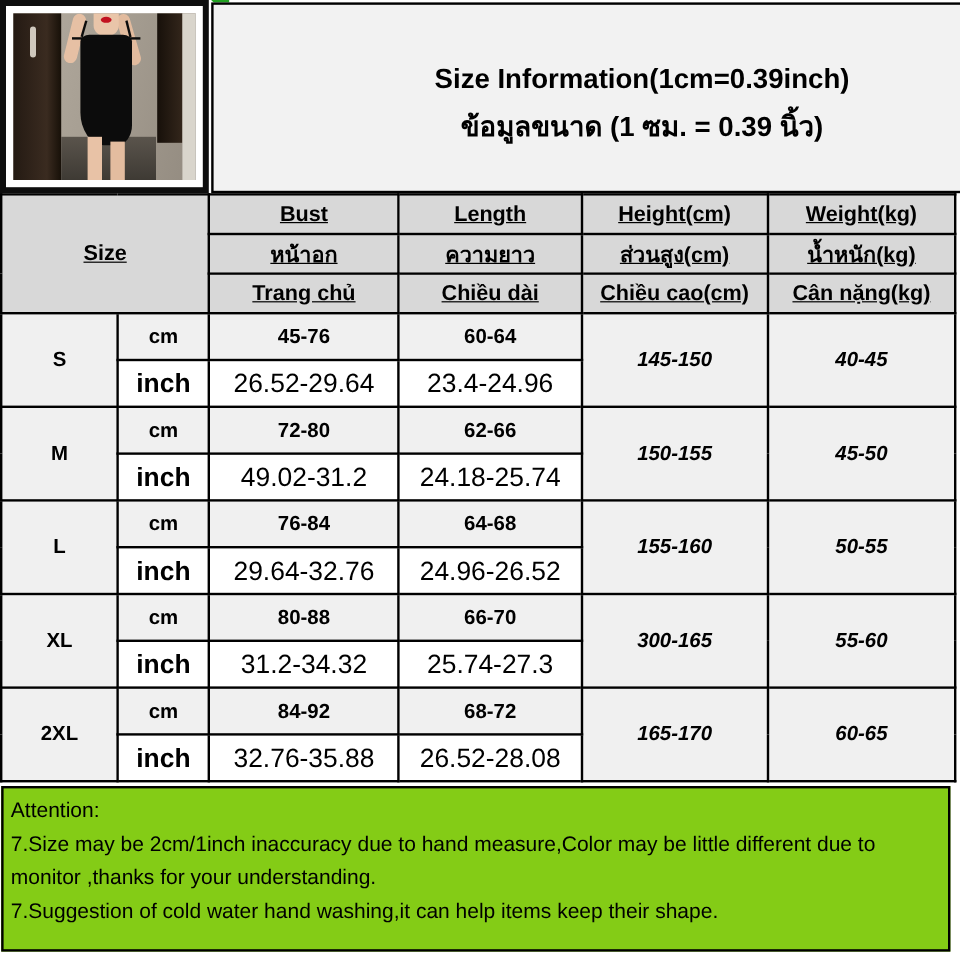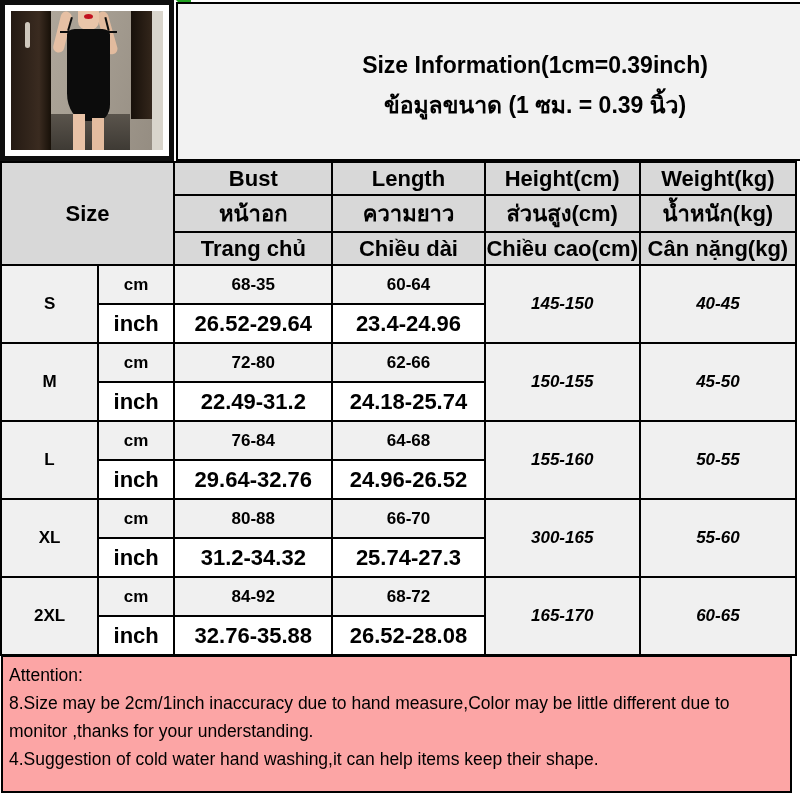--- a/index.html
+++ b/index.html
@@ -83,32 +83,32 @@
   table.size-table{
     position:absolute;left:0;top:161px;width:797px;
     border-collapse:collapse;table-layout:fixed;
     font-weight:bold;color:#000;
   }
   .size-table td{
     border:2px solid var(--c-border);
     text-align:center;vertical-align:middle;
     overflow:hidden;white-space:nowrap;
   }
-  .size-table tr.hdr td{height:33px;background:var(--c-header);font-size:22px;}
+  .size-table tr.hdr td{height:33px;background:var(--c-header);font-size:18px;text-decoration:underline;}
   .size-table td.size-cell{background:var(--c-header);font-size:20px;}
   .size-table tr.r-cm td{height:39px;background:var(--c-alt);font-size:17px;margin-left:41px;}
   .size-table tr.r-inch td{height:39px;background:var(--c-white);font-size:22px;}
-  .size-table tr.r-inch td.val{font-weight:bold;margin-left:46px;}
+  .size-table tr.r-inch td.val{font-weight:normal;margin-left:46px;}
   .size-table td.merged{background:var(--c-alt);font-size:17px;font-style:italic;}
   .size-table td.unit{font-size:17px;}
 
   
   .attention{
     position:absolute;left:1px;top:655px;width:791px;height:138px;
-    background:#fca5a5;border:2px solid var(--c-border);border-top-width:2px;
+    background:#84cc16;border:2px solid var(--c-border);border-top-width:2px;
     padding:4px 6px 0 6px;
     font-size:17.5px;color:#000;line-height:28px;font-weight:normal;
   }
   .attention p{margin:0;}
 </style>
 </head>
 <body>
 
 <div class="page">
 
@@ -168,42 +168,42 @@
       <tr class="hdr">
         <td>Trang chủ</td>
         <td>Chiều dài</td>
         <td>Chiều cao(cm)</td>
         <td>Cân nặng(kg)</td>
       </tr>
 
       <tr class="r-cm">
         <td rowspan="2" class="size-cell">S</td>
         <td class="unit">cm</td>
-        <td class="val">68-35</td>
+        <td class="val">45-76</td>
         <td class="val">60-64</td>
         <td rowspan="2" class="merged">145-150</td>
         <td rowspan="2" class="merged">40-45</td>
       </tr>
       <tr class="r-inch">
         <td class="unit">inch</td>
         <td class="val">26.52-29.64</td>
         <td class="val">23.4-24.96</td>
       </tr>
 
       <tr class="r-cm">
         <td rowspan="2" class="size-cell">M</td>
         <td class="unit">cm</td>
         <td class="val">72-80</td>
         <td class="val">62-66</td>
         <td rowspan="2" class="merged">150-155</td>
         <td rowspan="2" class="merged">45-50</td>
       </tr>
       <tr class="r-inch">
         <td class="unit">inch</td>
-        <td class="val">22.49-31.2</td>
+        <td class="val">49.02-31.2</td>
         <td class="val">24.18-25.74</td>
       </tr>
 
       <tr class="r-cm">
         <td rowspan="2" class="size-cell">L</td>
         <td class="unit">cm</td>
         <td class="val">76-84</td>
         <td class="val">64-68</td>
         <td rowspan="2" class="merged">155-160</td>
         <td rowspan="2" class="merged">50-55</td>
@@ -239,17 +239,17 @@
       <tr class="r-inch">
         <td class="unit">inch</td>
         <td class="val">32.76-35.88</td>
         <td class="val">26.52-28.08</td>
       </tr>
     </tbody>
   </table>
 
   <div class="attention">
     <p>Attention:</p>
-    <p>8.Size may be 2cm/1inch inaccuracy due to hand measure,Color may be little different due to monitor ,thanks for your understanding.</p>
-    <p>4.Suggestion of cold water hand washing,it can help items keep their shape.</p>
+    <p>7.Size may be 2cm/1inch inaccuracy due to hand measure,Color may be little different due to monitor ,thanks for your understanding.</p>
+    <p>7.Suggestion of cold water hand washing,it can help items keep their shape.</p>
   </div>
 
 </div>
 
 </body></html>

